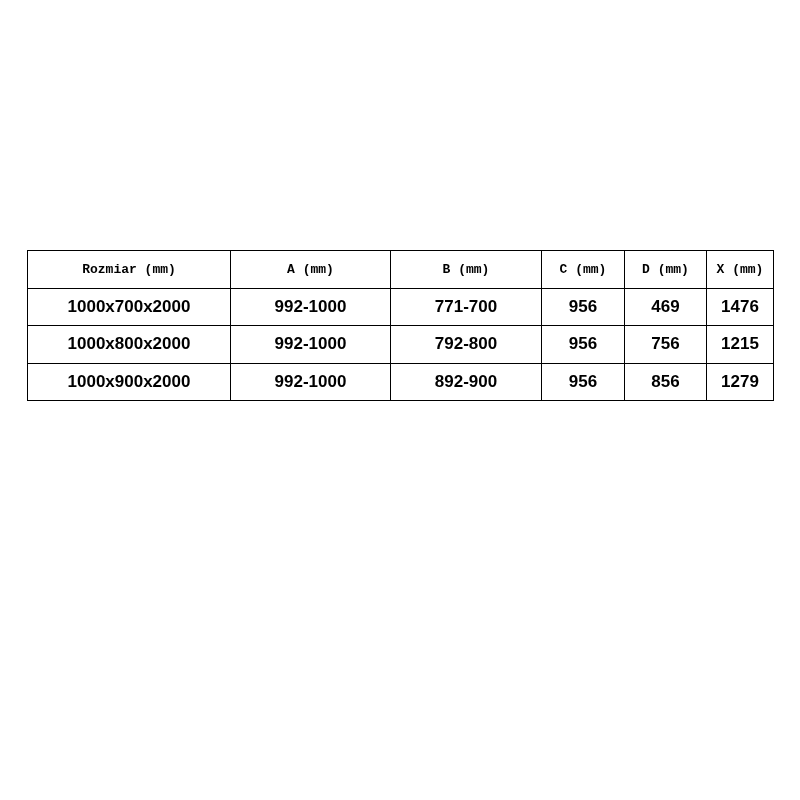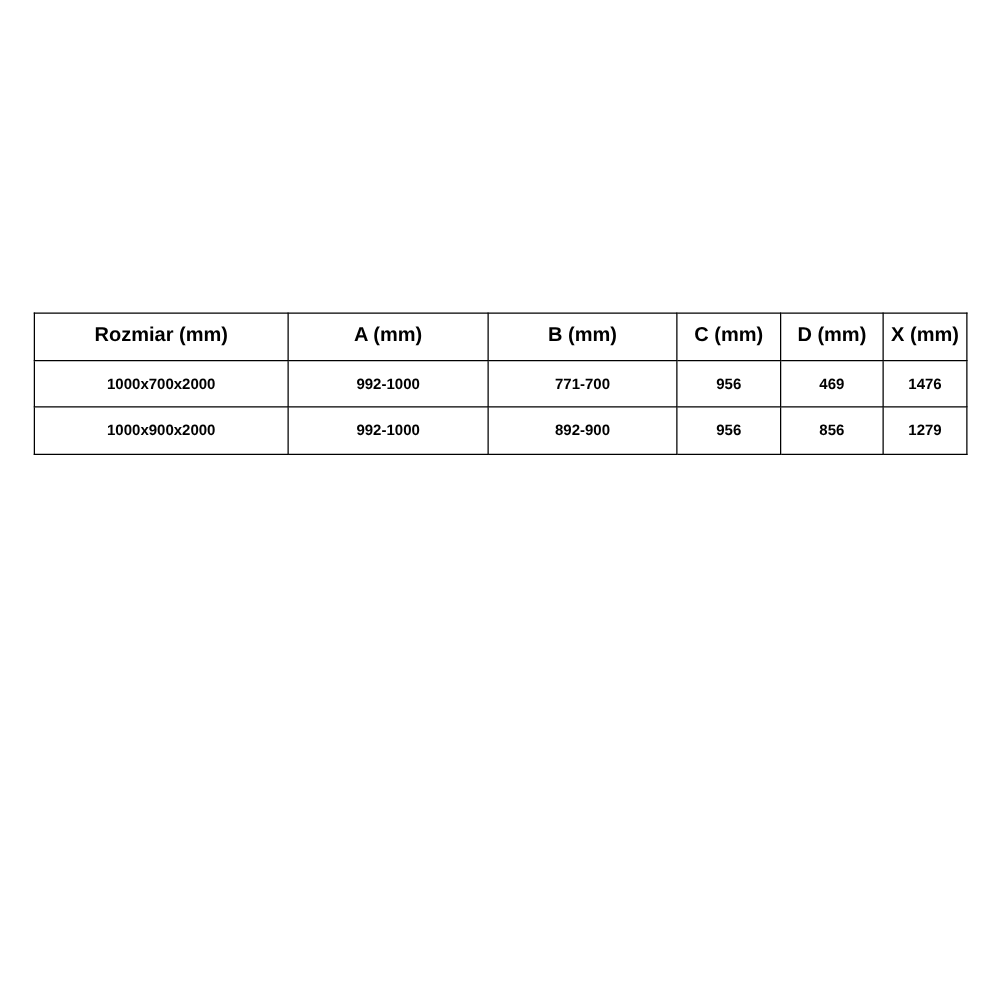--- a/index.html
+++ b/index.html
@@ -25,27 +25,28 @@
     border-collapse: collapse;
     width: 100%;
     table-layout: fixed;
   }
   table.size-table th,
   table.size-table td {
     border: 1px solid #000000;
     text-align: center;
     vertical-align: middle;
     font-weight: bold;
-    font-size: 12px;
+    font-size: 17px;
     height: 36.5px;
     padding: 0 2px;
     white-space: nowrap;
   }
   table.size-table th {
-    font-size: 16px;
+    font-size: 13px;
+    font-family: Liberation Mono, monospace;
   }
   
   col.c0 { width: 203px; }
   col.c1 { width: 160px; }
   col.c2 { width: 151px; }
   col.c3 { width: 83px; }
   col.c4 { width: 82px; }
   col.c5 { width: 67px; }
 </style>
 </head>
@@ -74,20 +75,28 @@
     <tbody>
       <tr>
         <td>1000x700x2000</td>
         <td>992-1000</td>
         <td>771-700</td>
         <td>956</td>
         <td>469</td>
         <td>1476</td>
       </tr>
       <tr>
+        <td>1000x800x2000</td>
+        <td>992-1000</td>
+        <td>792-800</td>
+        <td>956</td>
+        <td>756</td>
+        <td>1215</td>
+      </tr>
+      <tr>
         <td>1000x900x2000</td>
         <td>992-1000</td>
         <td>892-900</td>
         <td>956</td>
         <td>856</td>
         <td>1279</td>
       </tr>
     </tbody>
   </table>
 </div>

